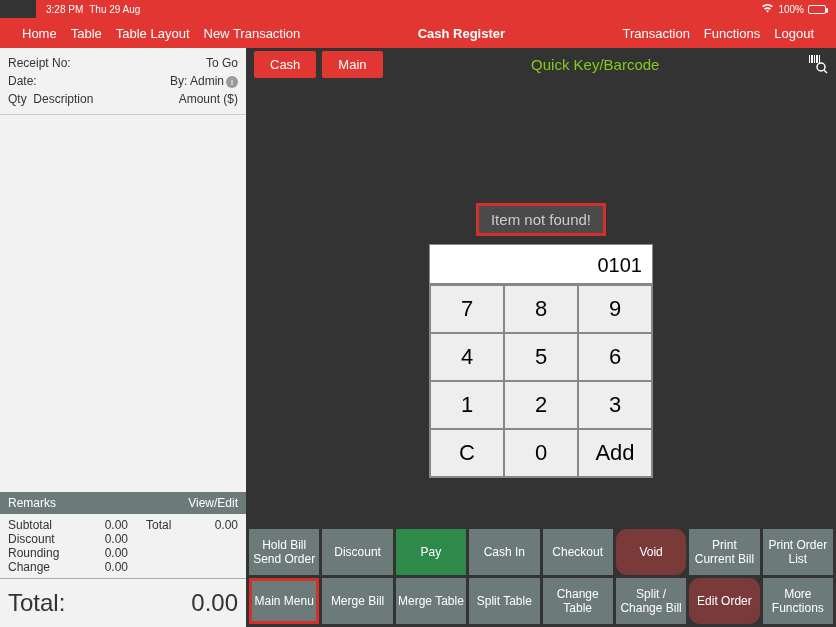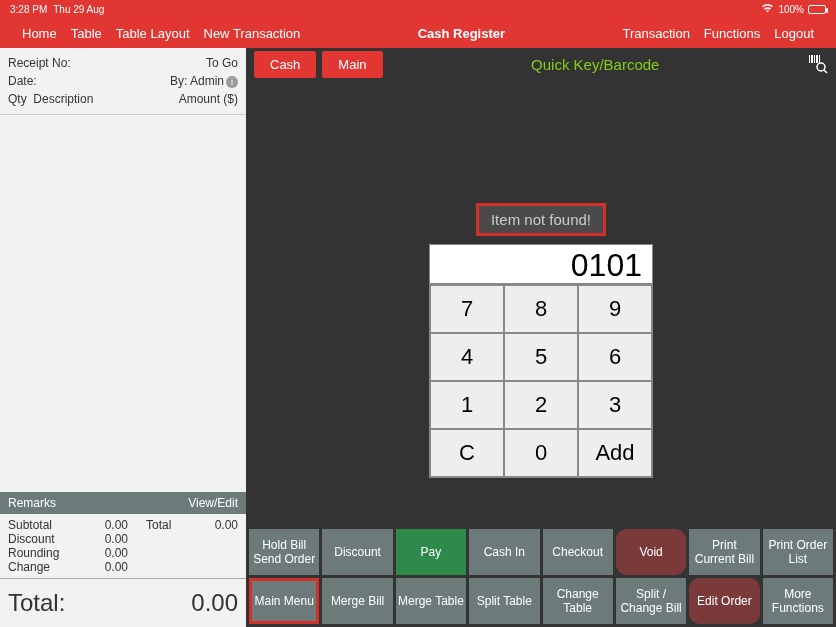--- a/index.html
+++ b/index.html
@@ -1,17 +1,17 @@
 <!DOCTYPE html>
 <html><head>
   <meta charset="utf-8">
   <style>
     * { box-sizing: border-box; margin: 0; padding: 0; }
     body { font-family: -apple-system, "Helvetica Neue", Arial, sans-serif; width: 836px; height: 627px; overflow: hidden; background: #333333; position: relative; }
-    .status-bar { height: 18px; background: #e13632; display: flex; align-items: center; justify-content: space-between; padding: 0 10px; color: #fff; font-size: 10px; }
+    .status-bar { height: 18px; background: #e13632; display: flex; align-items: center; justify-content: space-between; padding: 0 10px; color: #fff; font-size: 10px; margin-left: 36px; }
     .status-left { display: flex; gap: 6px; }
     .status-right { display: flex; gap: 4px; align-items: center; }
     .header { height: 30px; background: #e13632; display: flex; align-items: center; color: #fff; font-size: 13px; padding: 0 22px; }
     .header-left { display: flex; gap: 14px; }
     .header-center { flex: 1; text-align: center; font-weight: 600; }
     .header-right { display: flex; gap: 14px; }
     .header-item { cursor: pointer; }
     .main-area { display: flex; height: 579px; }
     .receipt-panel { width: 246px; background: #f2f2f2; display: flex; flex-direction: column; color: #333; font-size: 12px; }
     .receipt-header { padding: 6px 8px; border-bottom: 1px solid #ccc; }
@@ -26,21 +26,21 @@
     .totals-row .label2 { width: 50px; padding-left: 18px; }
     .totals-row .val2 { flex: 1; text-align: right; }
     .grand-total-row { border-top: 1px solid #aaa; padding: 10px 8px; display: flex; justify-content: space-between; font-size: 24px; font-weight: 400; }
     .right-area { flex: 1; position: relative; background: #333333; }
     .top-bar { height: 32px; display: flex; align-items: center; padding: 6px 8px; gap: 6px; }
     .btn-red { background: #e13632; color: #fff; border: none; padding: 6px 16px; font-size: 13px; border-radius: 2px; cursor: pointer; }
     .top-title { flex: 1; text-align: center; color: #84cc16; font-size: 15px; }
     .search-icon { color: #fff; width: 20px; height: 20px; }
     .keypad-area { position: absolute; top: 155px; left: 50%; transform: translateX(-50%); width: 224px; }
     .error-msg { border: 3px solid #d4302a; background: #4a4a4a; color: #ccc; font-size: 15px; padding: 5px 12px; margin: 0 auto 8px; width: fit-content; text-align: center; }
-    .display-field { border: 1px solid #888; background: #fff; height: 40px; font-size: 32px; text-align: right; padding: 4px 10px; line-height: 32px; }
+    .display-field { border: 1px solid #888; background: #fff; height: 40px; font-size: 20px; text-align: right; padding: 4px 10px; line-height: 32px; }
     .keypad { display: grid; grid-template-columns: repeat(3, 1fr); border: 1px solid #888; }
     .key { border: 0.5px solid #888; background: #eeeeee; height: 48px; font-size: 22px; display: flex; align-items: center; justify-content: center; cursor: pointer; }
     .bottom-buttons { position: absolute; bottom: 0; left: 0; right: 0; display: grid; grid-template-rows: 46px 46px; grid-template-columns: repeat(8, 1fr); gap: 3px; padding: 3px; }
     .fn-btn { background: #6c7a7a; color: #fff; font-size: 12px; display: flex; align-items: center; justify-content: center; text-align: center; line-height: 1.2; cursor: pointer; padding: 2px; }
     .fn-green { background: #2d8a4a; }
     .fn-darkred { background: #7a3a3a; border-radius: 11px; }
     .fn-highlight { border: 3px solid #d4302a; }
     .battery { display: inline-block; width: 18px; height: 9px; border: 1px solid #fff; border-radius: 2px; position: relative; }
     .battery::after { content: ''; position: absolute; right: -3px; top: 2px; width: 2px; height: 5px; background: #fff; border-radius: 1px; }
     .battery-fill { background: #fff; width: 100%; height: 100%; }

